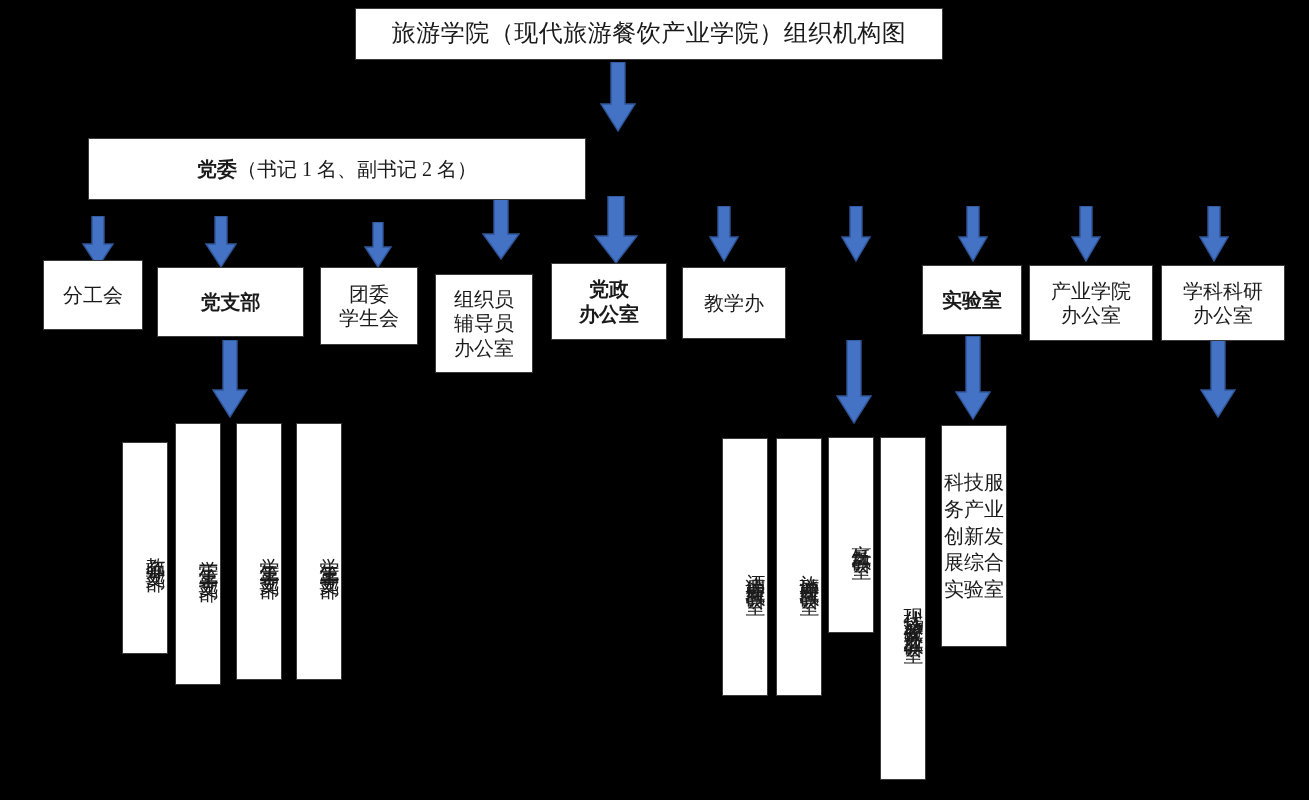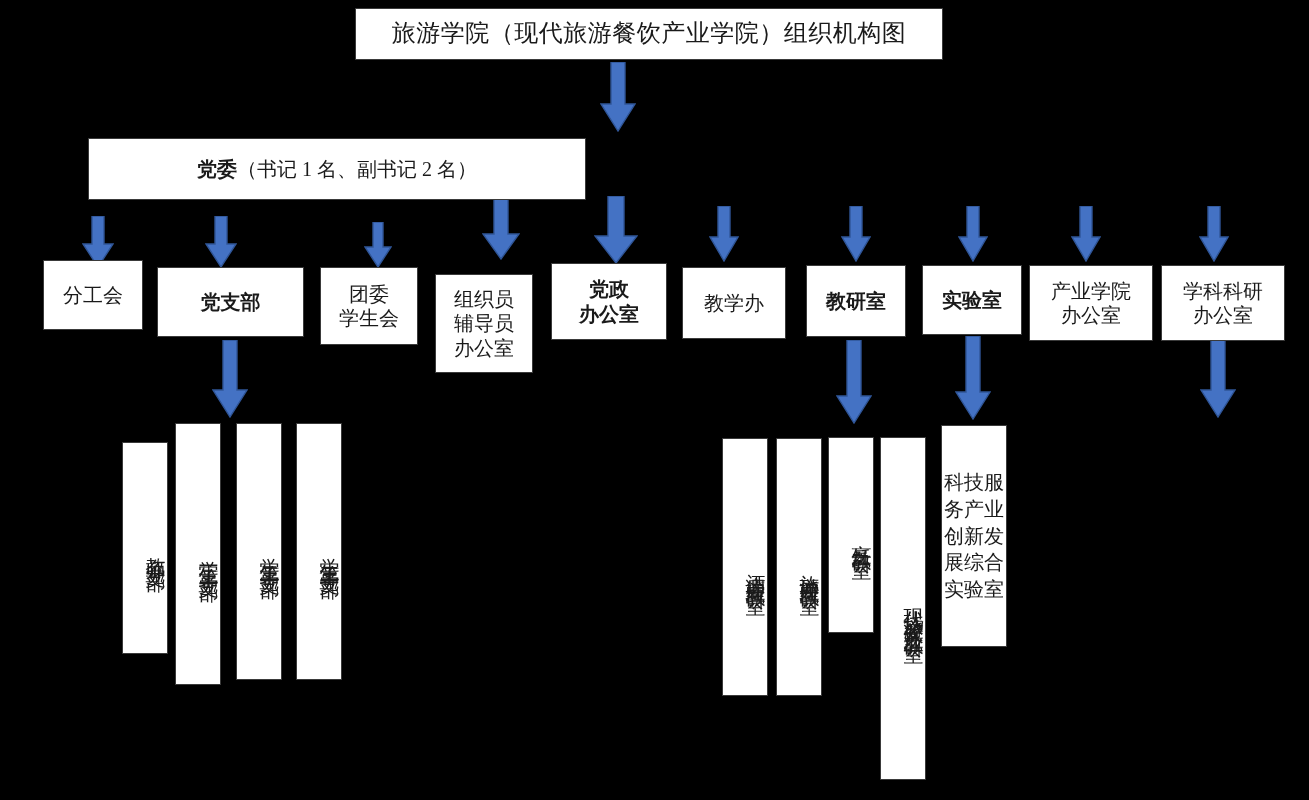--- a/index.html
+++ b/index.html
@@ -193,23 +193,20 @@
 
   <div class="node lvl3 bold" style="left:551px; top:263px; width:116px; height:77px;">
     <span>党政
 办公室</span>
   </div>
 
   <div class="node lvl3" style="left:682px; top:267px; width:104px; height:72px;">
     <span>教学办</span>
   </div>
 
-  <div class="node lvl3 bold" style="left:806px; top:265px; width:100px; height:72px;">
-    <span>教研室</span>
-  </div>
 
   <div class="node lvl3 bold" style="left:922px; top:265px; width:100px; height:70px;">
     <span>实验室</span>
   </div>
 
   <div class="node lvl3" style="left:1029px; top:265px; width:124px; height:76px;">
     <span>产业学院
 办公室</span>
   </div>
 

